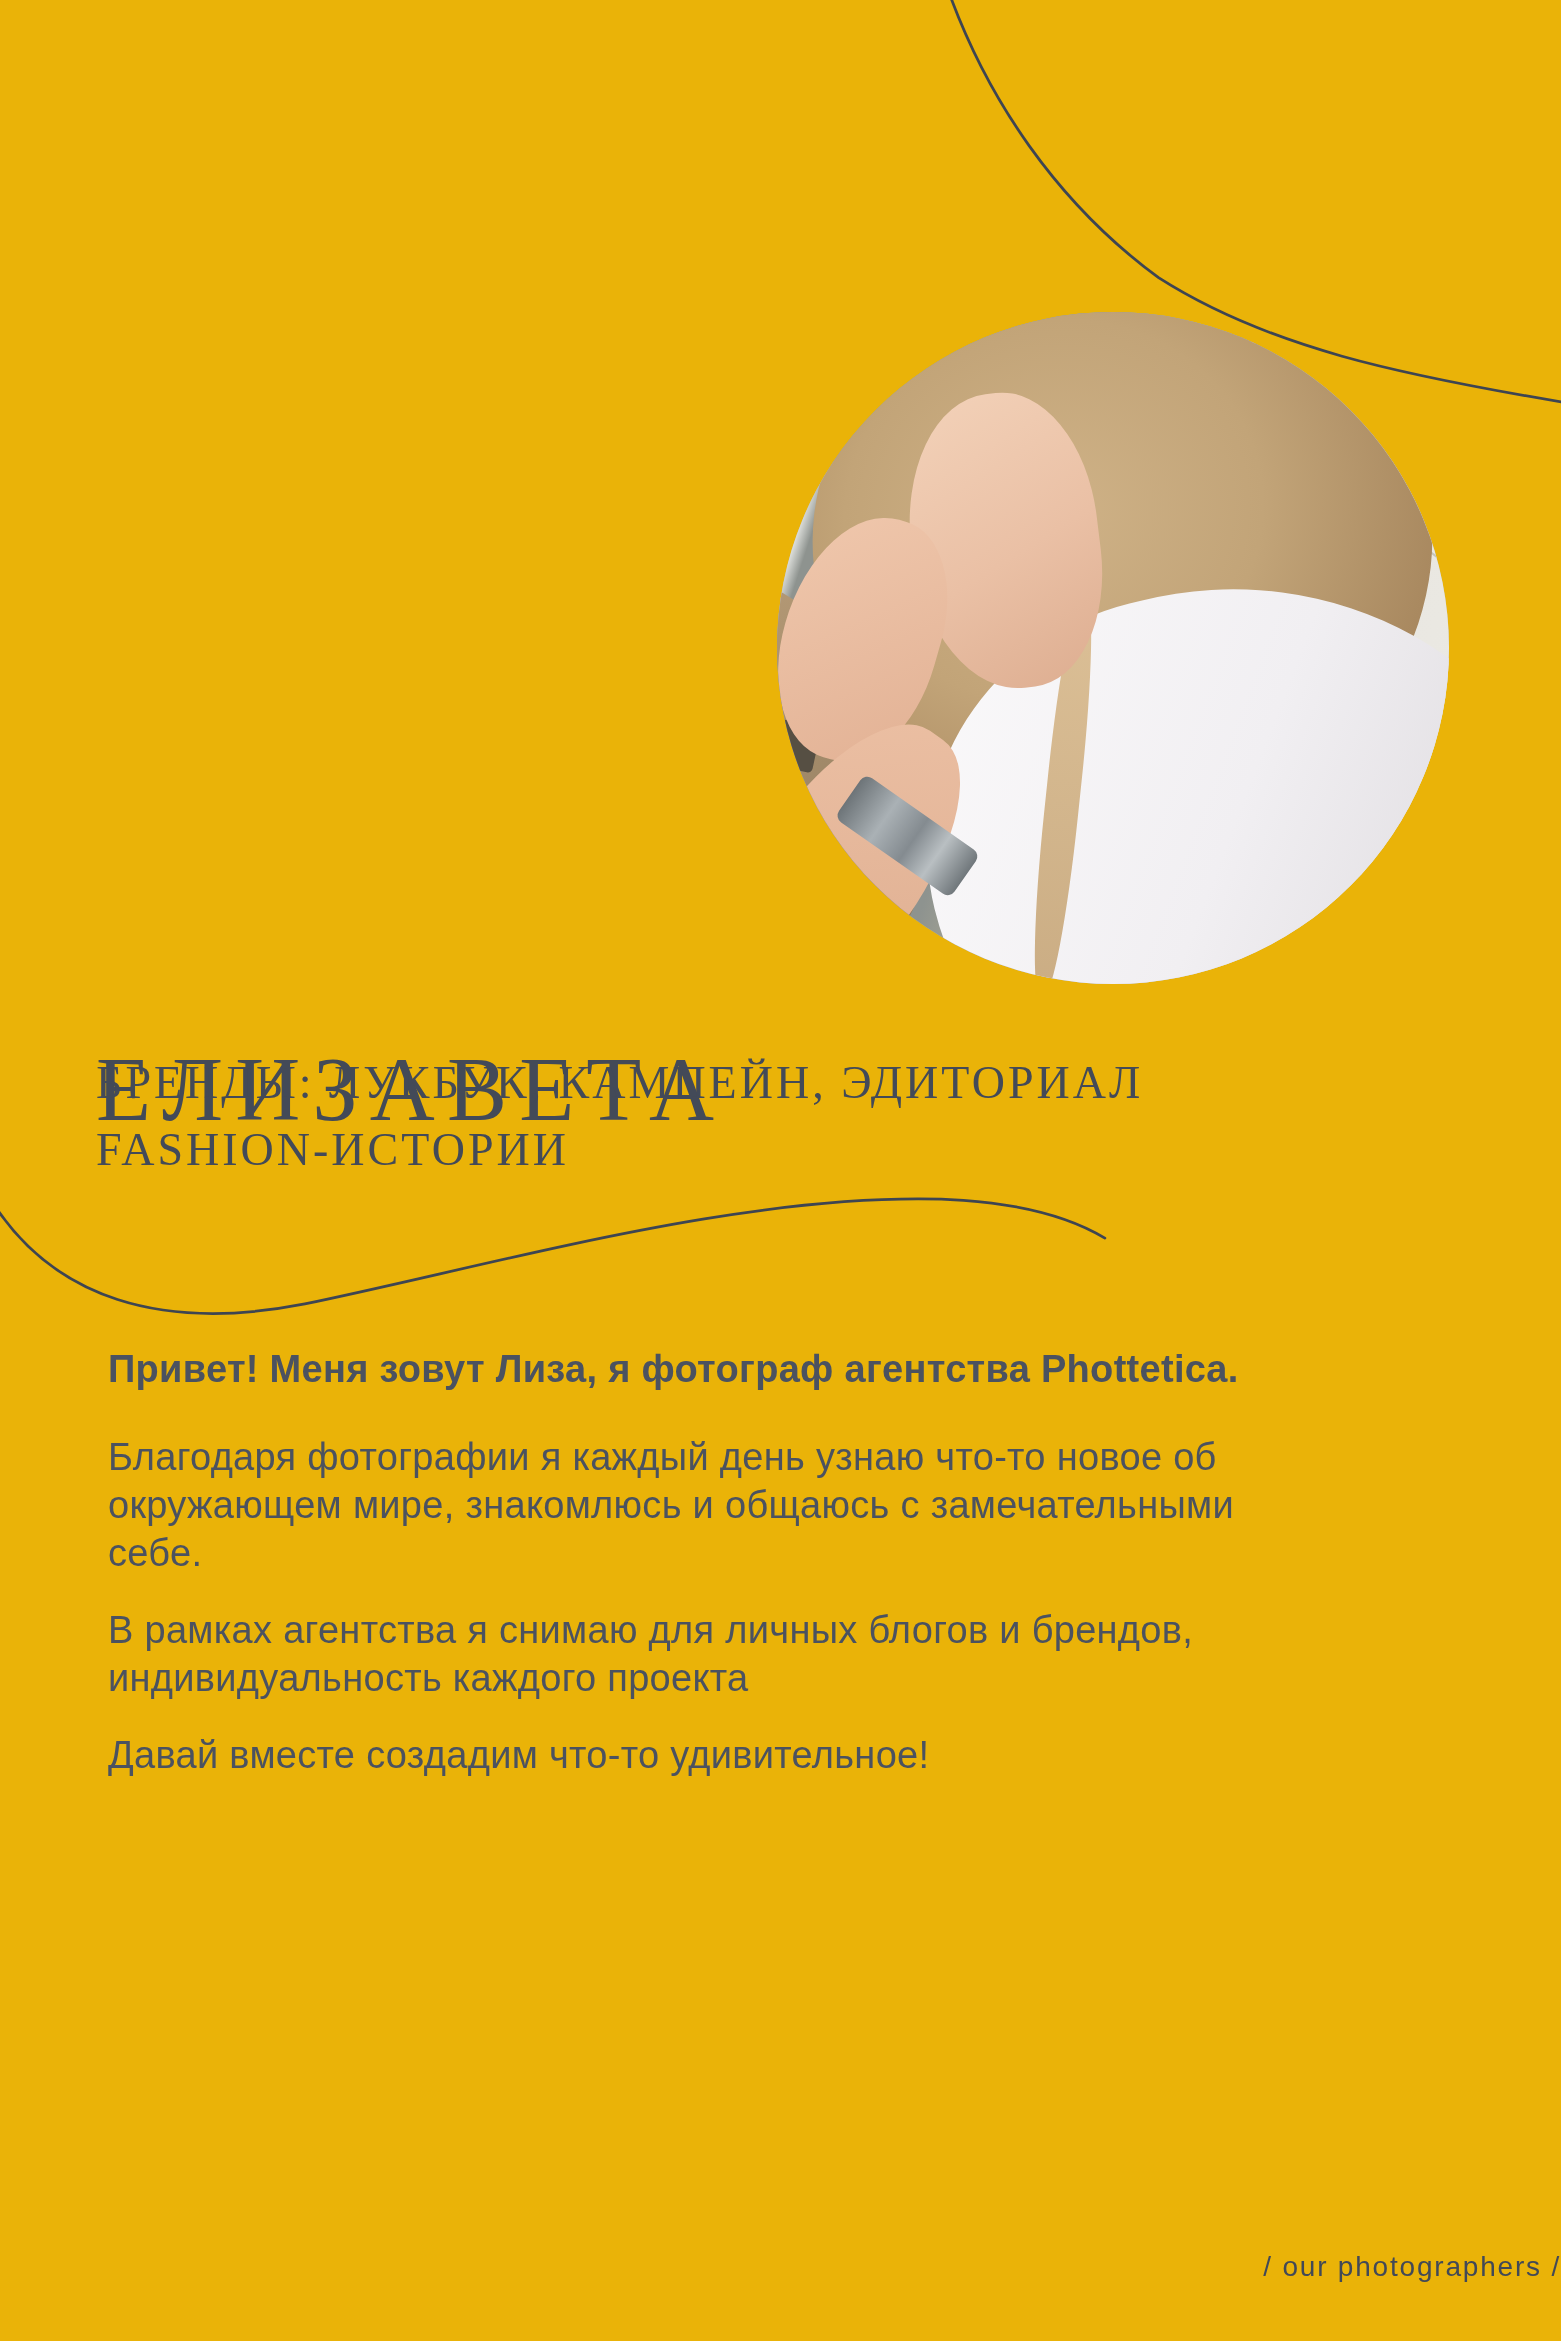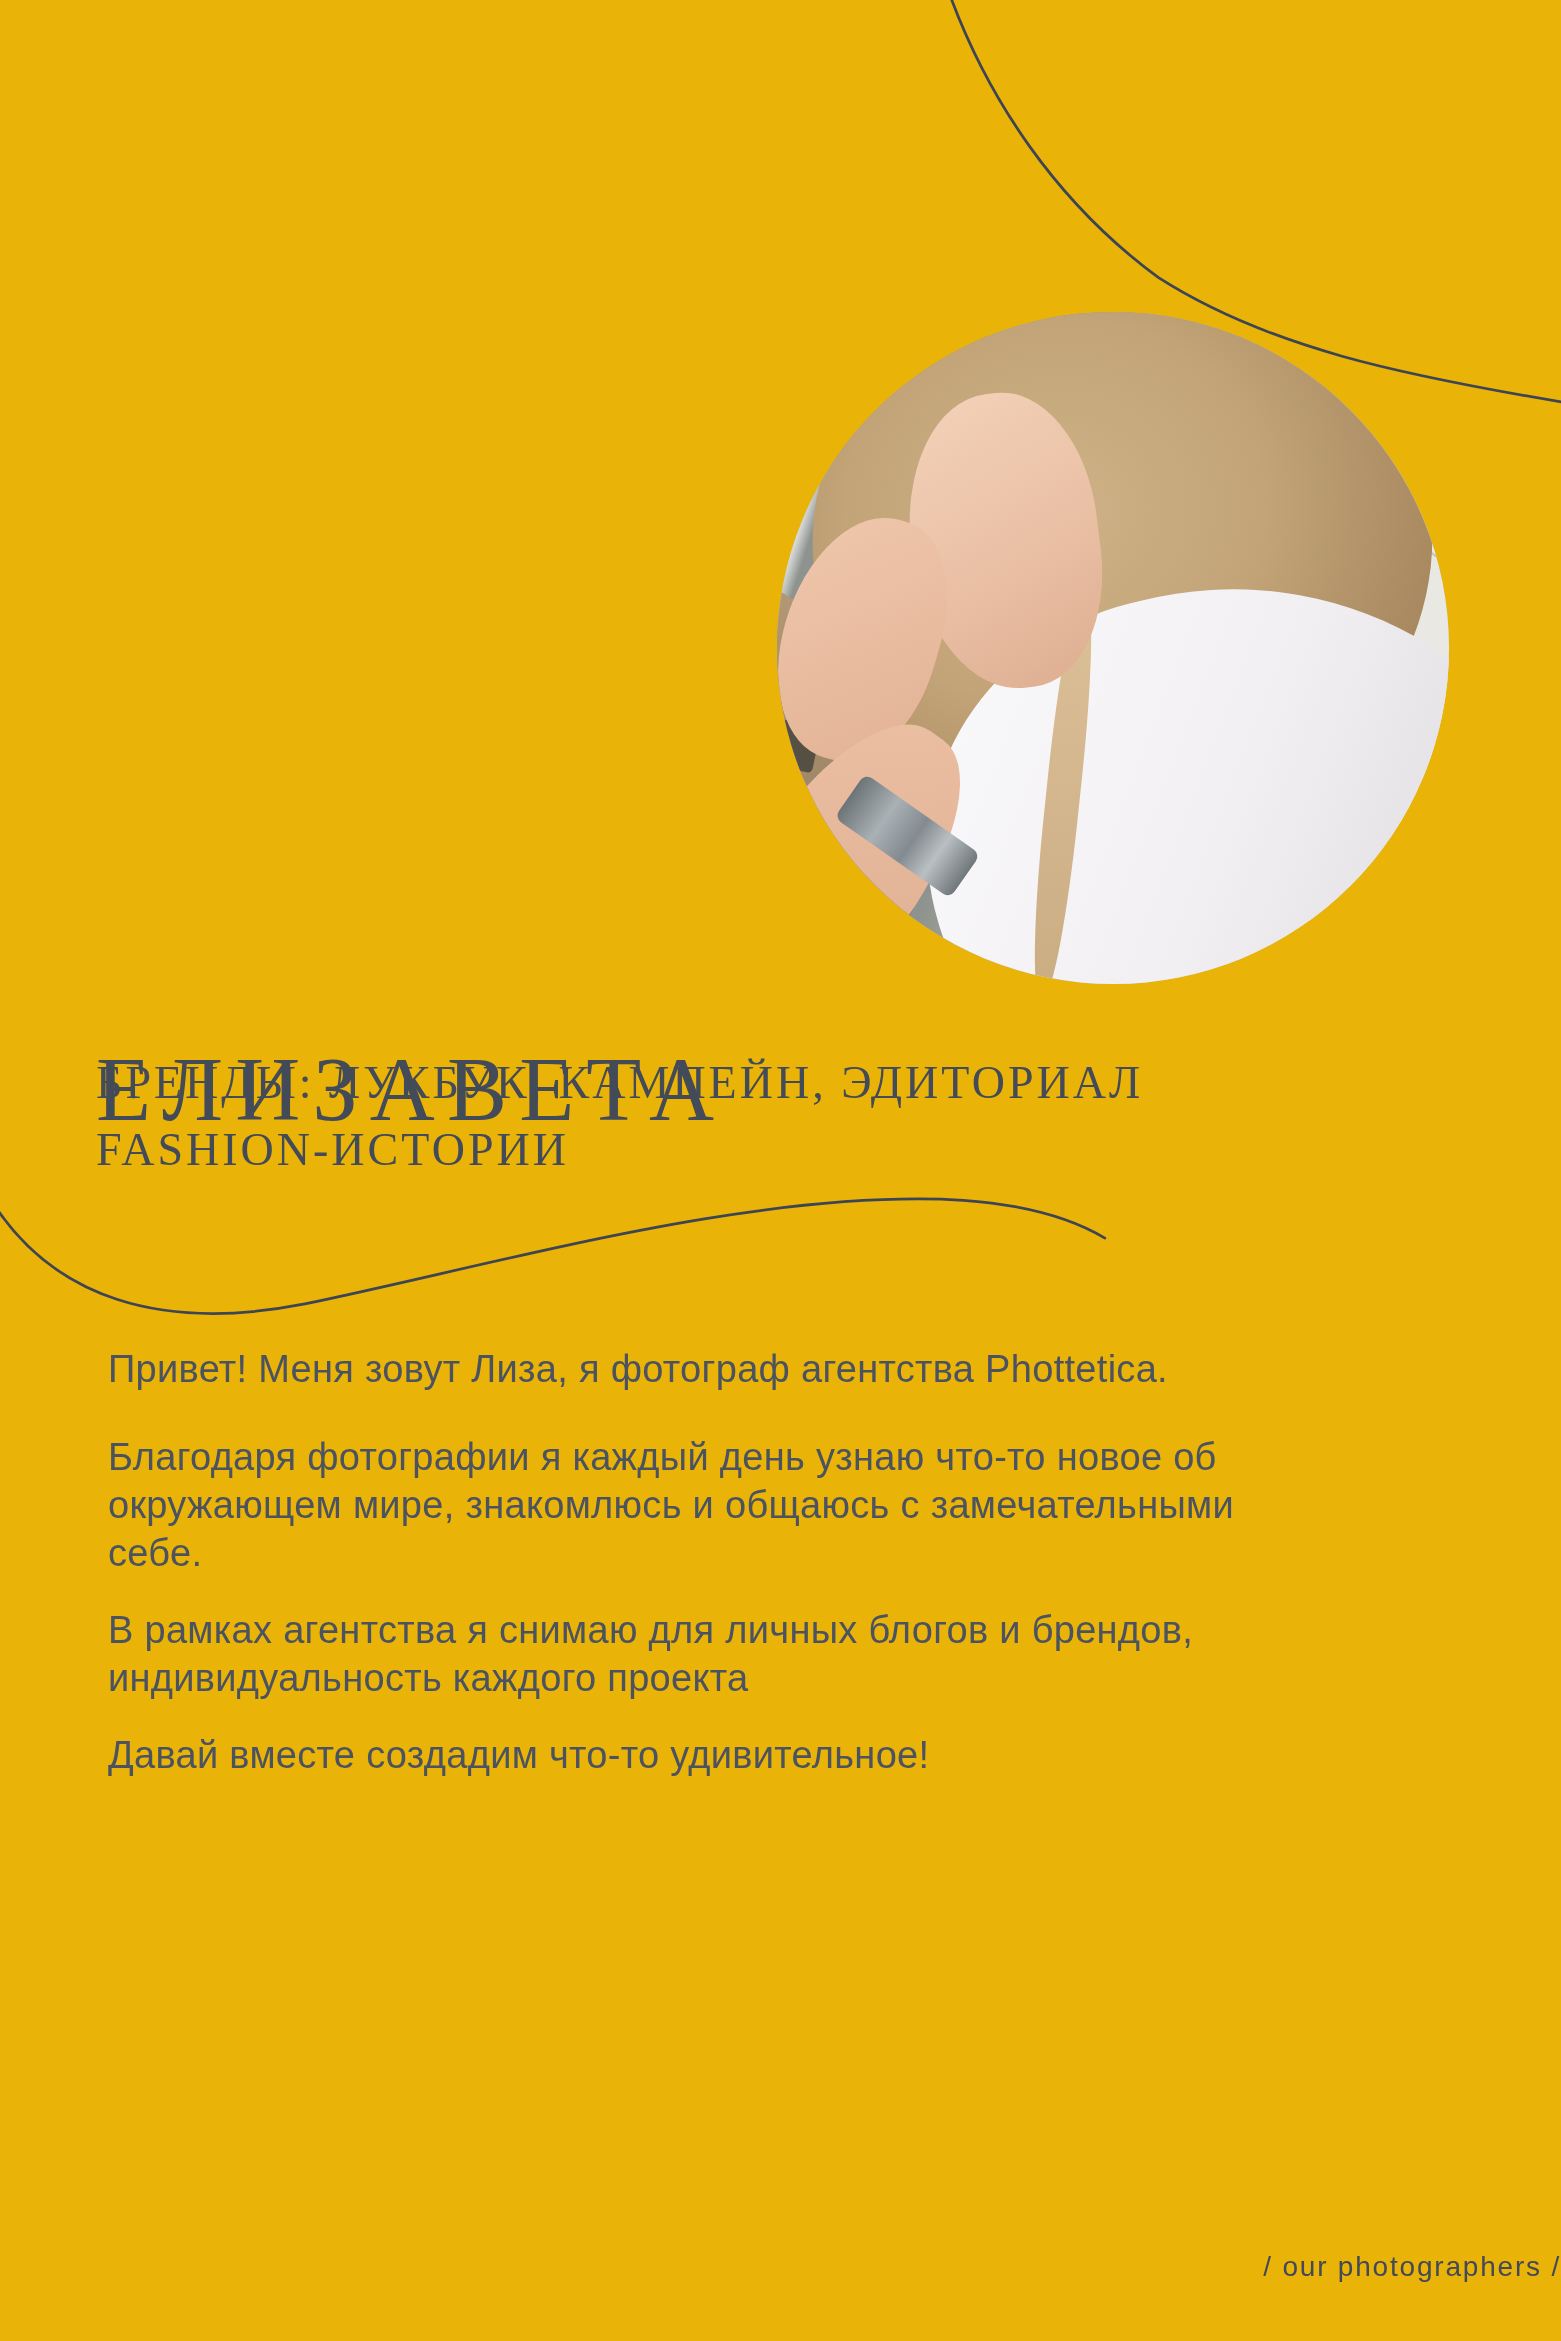--- a/index.html
+++ b/index.html
@@ -126,21 +126,21 @@
     left: 108px;
     top: 1345px;
     width: 1342px;
     font-size: 38px;
     line-height: 48px;
     letter-spacing: 0.3px;
     font-weight: 300;
     color: #4b5260;
   }
   .bio p { margin: 0 0 29px 0; }
-  .bio p.first { margin-bottom: 40px; }
+  .bio p.first { margin-bottom: 40px; font-weight: bold; }
   .bio span { display: block; white-space: nowrap; }
   .footer {
     position: absolute;
     left: 0;
     top: 2251px;
     width: 1561px;
     text-align: right;
     font-size: 28px;
     letter-spacing: 1.8px;
     font-weight: 300;

